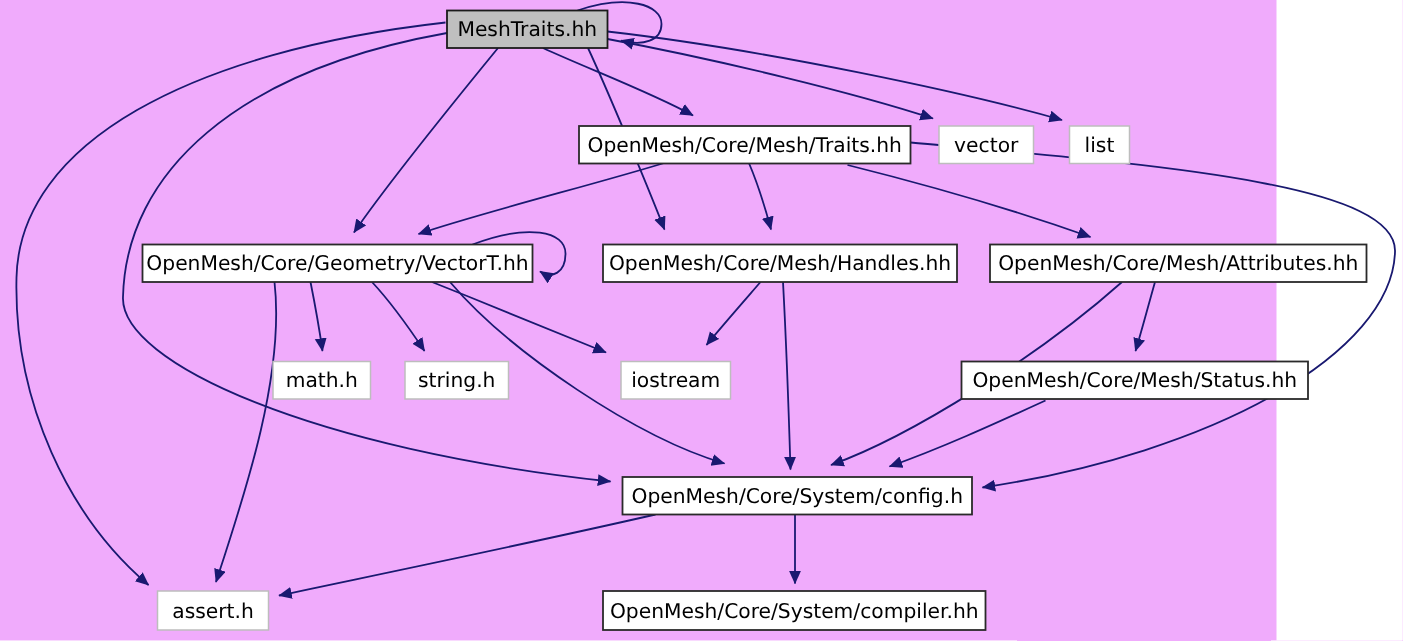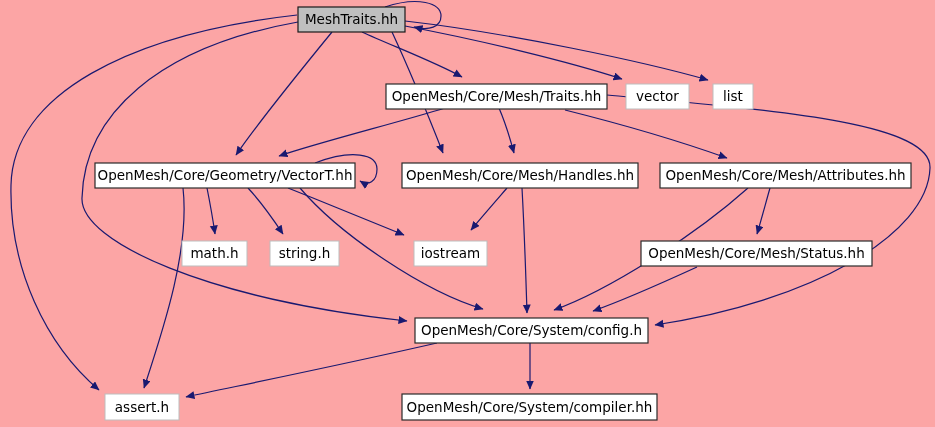--- a/index.html
+++ b/index.html
@@ -1,16 +1,16 @@
 <!DOCTYPE html>
 <html><head>
 <meta charset="utf-8">
 <style>
   html,body{margin:0;padding:0;background:#ffffff;}
-  #canvas{position:relative;width:935px;height:427px;background:#fca5a5;
+  #canvas{position:relative;width:851px;height:427px;background:#f0abfc;
     font-family:"DejaVu Sans","Liberation Sans",sans-serif;}
   svg{display:block;}
   .edge{fill:none;stroke:#191970;stroke-width:1.2;}
   .node-rect{fill:#ffffff;stroke:#2a2a2a;stroke-width:1.2;}
   .node-rect.root{fill:#bfbfbf;stroke:#1a1a1a;}
   .node-rect.ext{stroke:#bdbdbd;stroke-width:1;}
   .node-label{font-size:13.5px;fill:#000000;text-anchor:middle;
     font-family:"DejaVu Sans","Liberation Sans",sans-serif;}
 </style>
 </head>

